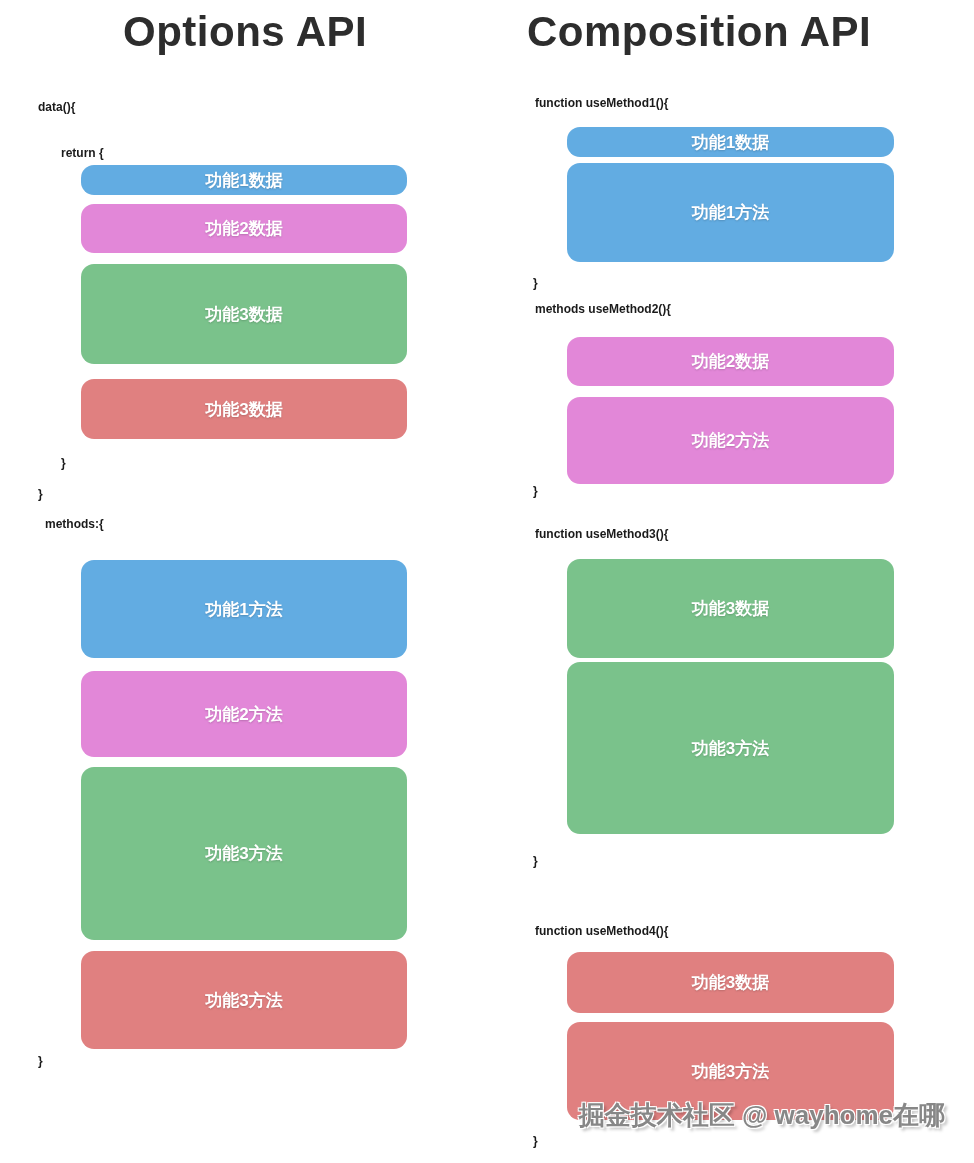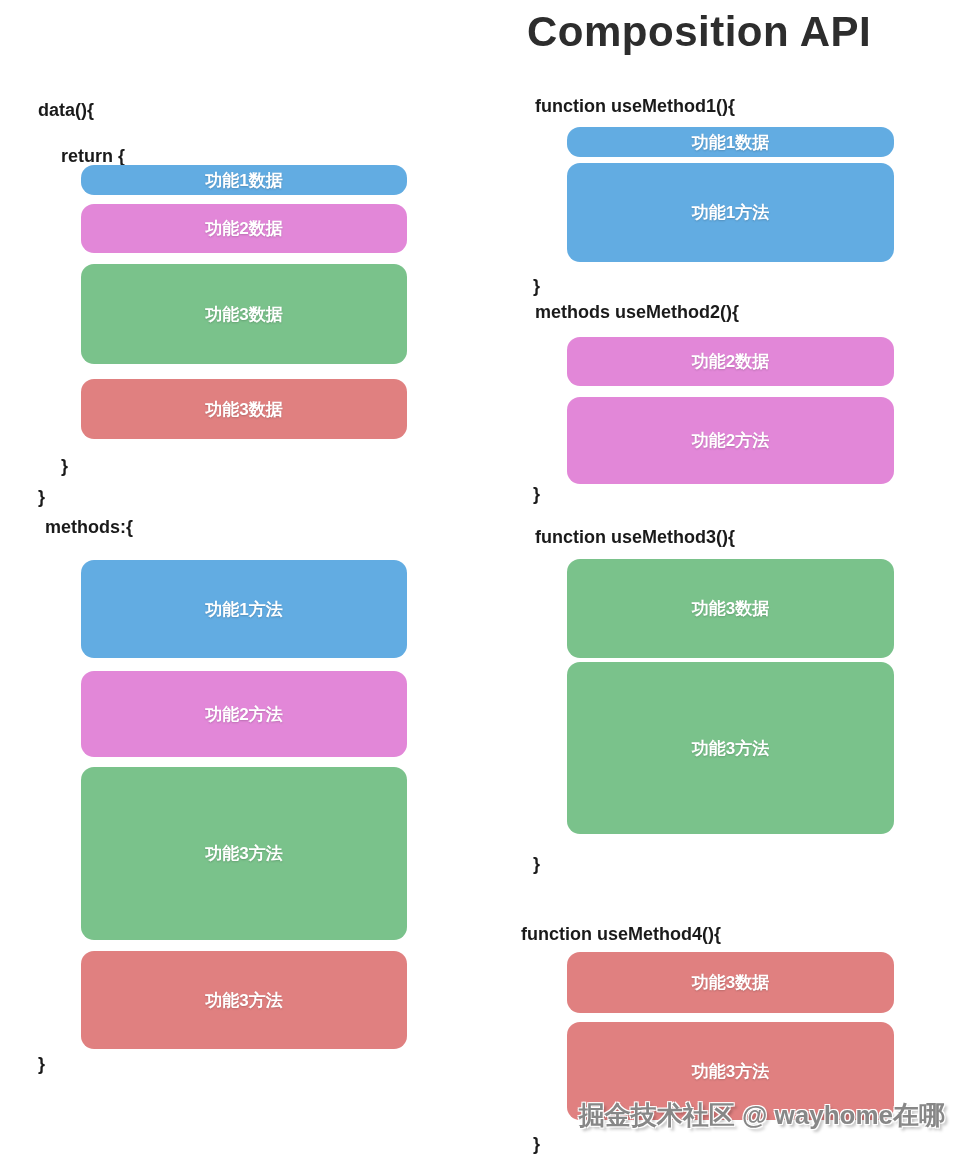--- a/index.html
+++ b/index.html
@@ -14,21 +14,21 @@
   .title {
     position: absolute;
     font-size: 42px;
     font-weight: bold;
     color: #2d2d2d;
     white-space: nowrap;
     letter-spacing: 0.5px;
   }
   .code {
     position: absolute;
-    font-size: 18px;
+    font-size: 12px;
     font-weight: bold;
     color: #1a1a1a;
     white-space: nowrap;
   }
   .bar {
     position: absolute;
     display: flex;
     align-items: center;
     justify-content: center;
     color: #ffffff;
@@ -54,20 +54,21 @@
       -1px  1px 0 #ffffff,
        1px  1px 0 #ffffff,
        3px  3px 3px rgba(0,0,0,0.25);
   }
 </style>
 </head>
 <body>
 
 <div class="canvas">
 
+  <div class="title" style="left:123px; top:8px;">Options API</div>
 
   <div class="code" style="left:38px; top:100px;">data(){</div>
   <div class="code" style="left:61px; top:146px;">return {</div>
 
   <div class="bar bar-left" style="top: 165px; height: 30px; background-color: rgb(98, 172, 226);">功能1数据</div>
   <div class="bar bar-left" style="top: 204px; height: 49px; background-color: rgb(226, 135, 216);">功能2数据</div>
   <div class="bar bar-left" style="top: 264px; height: 100px; background-color: rgb(122, 194, 139);">功能3数据</div>
   <div class="bar bar-left" style="top: 379px; height: 60px; background-color: rgb(224, 128, 128);">功能3数据</div>
 
   <div class="code" style="left:61px; top:456px;">}</div>
@@ -91,20 +92,20 @@
   <div class="code" style="left:535px; top:302px;">methods useMethod2(){</div>
   <div class="bar bar-right" style="top: 337px; height: 49px; background-color: rgb(226, 135, 216);">功能2数据</div>
   <div class="bar bar-right" style="top: 397px; height: 87px; background-color: rgb(226, 135, 216);">功能2方法</div>
   <div class="code" style="left:533px; top:484px;">}</div>
 
   <div class="code" style="left:535px; top:527px;">function useMethod3(){</div>
   <div class="bar bar-right" style="top: 559px; height: 99px; background-color: rgb(122, 194, 139);">功能3数据</div>
   <div class="bar bar-right" style="top: 662px; height: 172px; background-color: rgb(122, 194, 139);">功能3方法</div>
   <div class="code" style="left:533px; top:854px;">}</div>
 
-  <div class="code" style="left:521px; top:924px;">function useMethod4(){</div>
+  <div class="code" style="left:535px; top:924px;">function useMethod4(){</div>
   <div class="bar bar-right" style="top: 952px; height: 61px; background-color: rgb(224, 128, 128);">功能3数据</div>
   <div class="bar bar-right" style="top: 1022px; height: 98px; background-color: rgb(224, 128, 128);">功能3方法</div>
   <div class="code" style="left:533px; top:1134px;">}</div>
 
   <div class="watermark">掘金技术社区 @ wayhome在哪</div>
 
 </div>
 
 </body></html>

